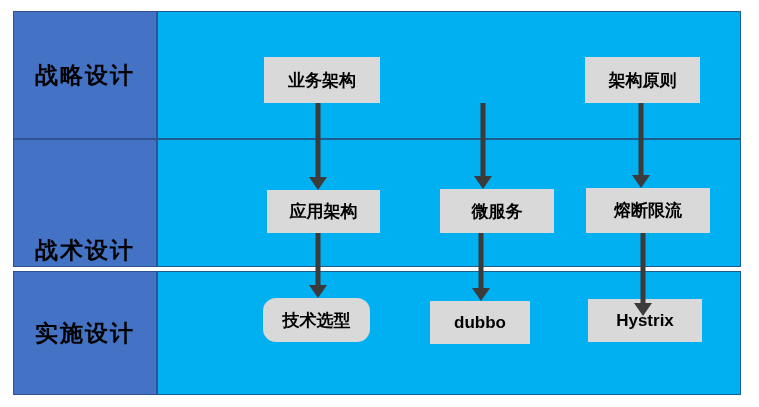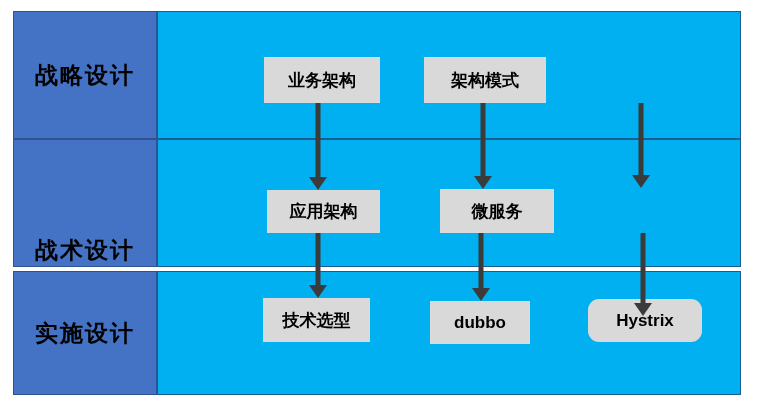--- a/index.html
+++ b/index.html
@@ -43,23 +43,23 @@
     display:flex;align-items:center;justify-content:center;
     box-sizing:border-box;
     z-index:2;
   }
   .n-biz {left:264px;top:57px; width:116px;height:46px;}
   .n-pat {left:424px;top:57px; width:122px;height:46px;}
   .n-pri {left:585px;top:57px; width:115px;height:46px;}
   .n-app {left:267px;top:190px;width:113px;height:43px;}
   .n-mic {left:428px;top:189px;width:114px;height:44px;margin-left:12px;}
   .n-cir {left:586px;top:188px;width:124px;height:45px;}
-  .n-tec {left:263px;top:298px;width:107px;height:44px;}
+  .n-tec {left:263px;top:298px;width:107px;height:44px;border-radius:13px;}
   .n-dub {left:430px;top:301px;width:100px;height:43px;justify-content:center;}
-  .n-hys {left:588px;top:299px;width:114px;height:43px;border-radius:11px;}
+  .n-hys {left:588px;top:299px;width:114px;height:43px;}
 
   
   .arrow{position:absolute;width:18px;z-index:1;}
   .arrow .stem{
     position:absolute;left:50%;transform:translateX(-50%);
     width:5px;top:0;bottom:12px;
     background:var(--arrow,#3B3B3B);
   }
   .arrow .head{
     position:absolute;left:50%;transform:translateX(-50%);
@@ -97,30 +97,33 @@
   <div class="node n-biz">
     <span>业务架构</span>
   </div>
   <div class="node n-app">
     <span>应用架构</span>
   </div>
   <div class="node n-tec">
     <span>技术选型</span>
   </div>
 
-  <div class="node n-pat">
-    <span>架构模式</span>
-  </div>
   <div class="node n-mic">
     <span>微服务</span>
   </div>
   <div class="node n-dub">
     <span>dubbo</span>
   </div>
 
+  <div class="node n-pri">
+    <span>架构原则</span>
+  </div>
+  <div class="node n-cir">
+    <span>熔断限流</span>
+  </div>
   <div class="node n-hys">
     <span>Hystrix</span>
   </div>
 
   <div class="arrow a1">
     <div class="stem"></div>
     <div class="head"></div>
   </div>
   <div class="arrow a2">
     <div class="stem"></div>

